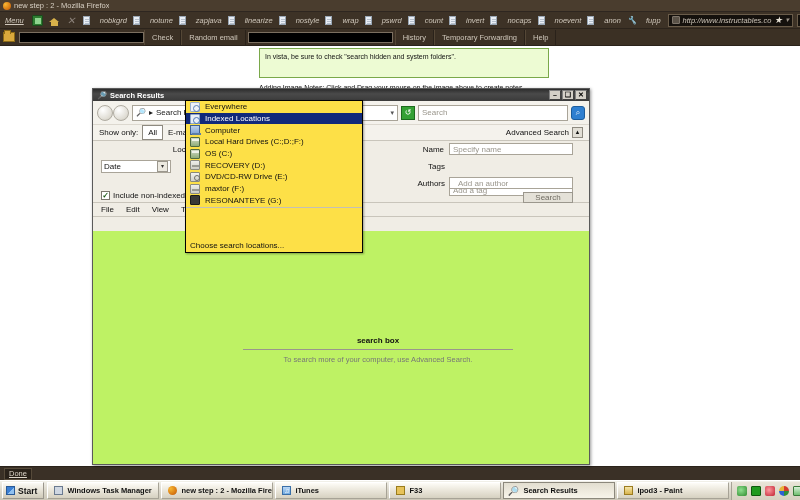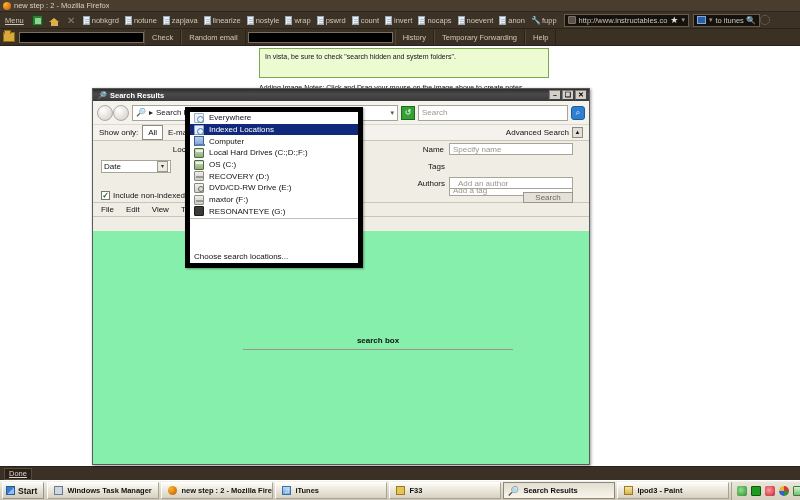--- a/index.html
+++ b/index.html
@@ -24,31 +24,31 @@
     width: 8px; height: 8px; border-radius: 50%;
     background: radial-gradient(circle at 30% 30%, #f7b733, #d4720f 70%, #8a3a05);
     flex: 0 0 auto;
   }
   .ff-title-text { white-space: nowrap; overflow: hidden; }
 
   
   .ff-navbar {
     height: 17px; background: #3d3226; display:flex; align-items:center;
     gap: 0px; padding: 0 2px; border-bottom: 1px solid #2c241c;
-    color: #cfc7bb; font-size: 7.5px;
+    color: #cfc7bb; font-size: 7.5px; font-style: italic;
   }
   .ff-menu-label { text-decoration: underline; padding: 0 5px 0 3px; white-space:nowrap; }
   .ff-ico { width: 11px; height: 11px; margin: 0 3px; flex:0 0 auto; display:inline-block; position:relative;}
   .ico-green { background:#2f7d32; border:1px solid #1a4a1c; border-radius:1px;}
   .ico-green:after{content:"";position:absolute;left:2px;top:2px;width:6px;height:6px;background:#8fd48f;}
   .ico-home { background: transparent; }
   .ico-home:before{content:"";position:absolute;left:0;top:3px;border-left:5px solid transparent;border-right:5px solid transparent;border-bottom:4px solid #d9b24a;}
   .ico-home:after{content:"";position:absolute;left:2px;top:7px;width:7px;height:4px;background:#d9b24a;}
   .ico-x { color:#8a8078; font-size:10px; line-height:11px; text-align:center; }
-  .ff-bm { display:flex; align-items:center; gap:2px; padding:0 3px; white-space:nowrap; }
+  .ff-bm { display:flex; align-items:center; gap:10px; padding:0 3px; white-space:nowrap; }
   .ico-doc { width:7px; height:9px; background:#e9eef5; border:1px solid #9aa7b5; position:relative; flex:0 0 auto;}
   .ico-doc:after{content:"";position:absolute;left:1px;top:2px;width:4px;height:1px;box-shadow:0 2px 0 #b6c0cc,0 4px 0 #b6c0cc;background:#b6c0cc;}
   .ico-wrench { width:9px;height:9px;color:#9ea9d0;font-size:8px;line-height:9px;text-align:center;flex:0 0 auto;}
   .ff-urlbox {
     display:flex; align-items:center; gap:3px;
     background:#15110d; border:1px solid #6a5c4a; height:13px;
     padding:0 3px; margin-left:4px; color:#cdc5b9; white-space:nowrap;
   }
   .ico-page { width:8px;height:8px;background:#5a5248;border:1px solid #7d746a;border-radius:1px;flex:0 0 auto;}
   .ico-star { color:#e8e2d6; font-size:9px; line-height:9px; }
@@ -180,35 +180,35 @@
     font-size:8px; color:#6f6b62; display:flex;align-items:center;justify-content:center;
   }
 
   
   .sr-menubar {
     height:14px; background:#f0ede5; display:flex; align-items:center; gap:12px;
     padding:0 8px; font-size:8px; border-bottom:1px solid #c9c5bb;
   }
 
   
-  .sr-body { position:absolute; left:0; top:142px; width:496px; height:233px; background:#86efac; }
+  .sr-body { position:absolute; left:0; top:142px; width:496px; height:233px; background:#bef264; }
   .empty-head {
     position:absolute; left:150px; top:105px; width:270px; text-align:center;
     font-size:8px; font-weight:bold; color:#111;
   }
   .empty-rule { position:absolute; left:150px; top:118px; width:270px; border-top:1px solid #9a968c; }
   .empty-sub {
     position:absolute; left:120px; top:124px; width:330px; text-align:center;
     font-size:7.5px; color:#777;
   }
 
   
   .loc-dropdown {
-    position:absolute; left:92px; top:18px; width:178px;
-    background:#ffffff; border:5px solid #000000; z-index:50;
+    position:absolute; left:92px; top:11px; width:178px;
+    background:#fde047; border:1px solid #000000; z-index:50;
     box-shadow:1px 1px 2px rgba(0,0,0,.35);
   }
   .loc-item {
     display:flex; align-items:center; gap:5px; height:11.7px; padding:0 4px;
     font-size:8px; color:#111; white-space:nowrap;
   }
   .loc-item.selected { background:#11297a; color:#fff; }
   .loc-sep { border-top:1px solid #c4c0b6; margin:1px 0; }
   .loc-foot { font-size:8px; padding:1px 4px 2px 4px; color:#111;margin-top:32px; }
   .licon { width:10px; height:10px; flex:0 0 auto; position:relative; }
@@ -455,20 +455,21 @@
     <div class="sr-menubar">
       <span>File</span>
       <span>Edit</span>
       <span>View</span>
       <span>Tools</span>
     </div>
 
     <div class="sr-body">
       <div class="empty-head">search box</div>
       <div class="empty-rule"></div>
+      <div class="empty-sub">To search more of your computer, use Advanced Search.</div>
     </div>
 
     <div class="loc-dropdown">
       <div class="loc-item">
         <span class="licon li-everywhere"></span>
         <span>Everywhere</span>
       </div>
       <div class="loc-item selected">
         <span class="licon li-index"></span>
         <span>Indexed Locations</span>

